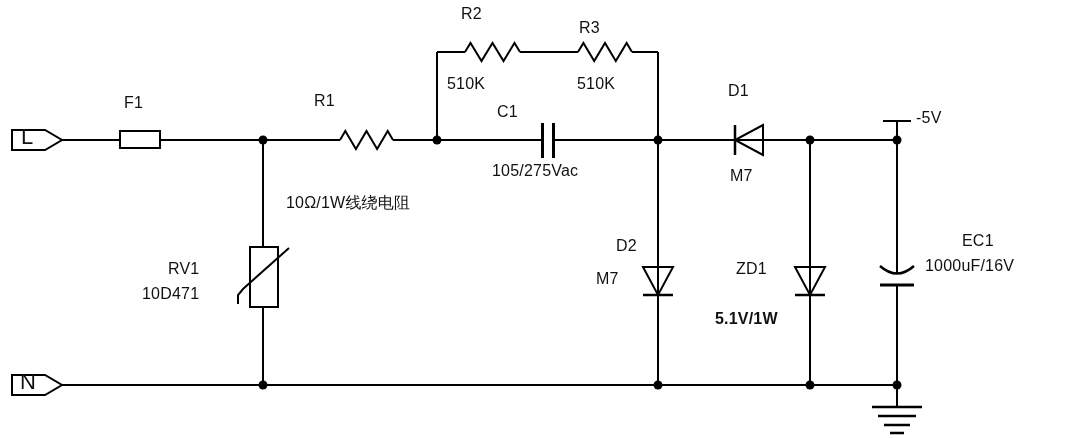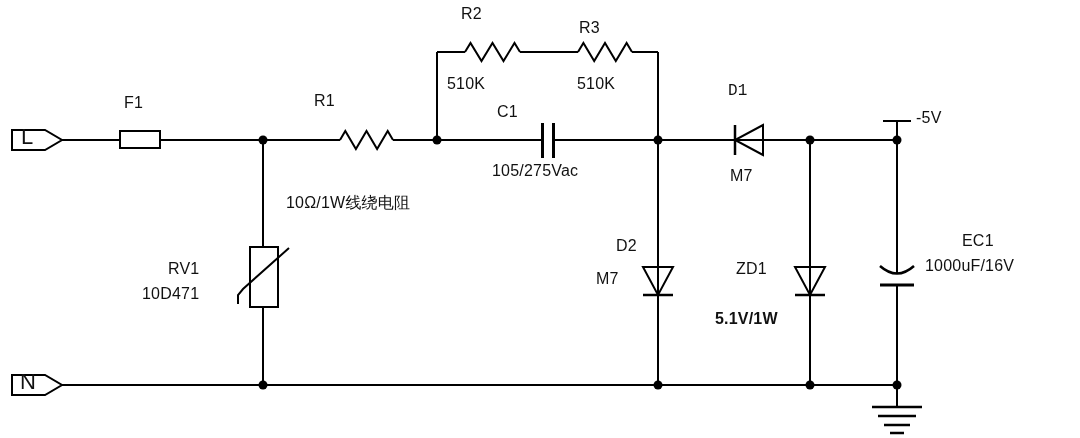--- a/index.html
+++ b/index.html
@@ -144,21 +144,21 @@
 
   <span class="lbl" style="left:461px; top:6px;">R2</span>
   <span class="lbl" style="left:447px; top:76px;">510K</span>
 
   <span class="lbl" style="left:579px; top:20px;">R3</span>
   <span class="lbl" style="left:577px; top:76px;">510K</span>
 
   <span class="lbl" style="left:497px; top:104px;">C1</span>
   <span class="lbl" style="left:492px; top:163px;">105/275Vac</span>
 
-  <span class="lbl" style="left:728px; top:83px;font-family:Liberation Mono, monospace;">D1</span>
+  <span class="lbl" style="left:728px; top:83px;">D1</span>
   <span class="lbl" style="left:730px; top:168px;">M7</span>
 
   <span class="lbl" style="left:616px; top:238px;text-align:right;">D2</span>
   <span class="lbl" style="left:596px; top:271px;">M7</span>
 
   <span class="lbl" style="left:736px; top:261px;">ZD1</span>
   <span class="lbl" style="left:715px; top:311px;font-weight:bold;">5.1V/1W</span>
 
   <span class="lbl" style="left:168px; top:261px;text-align:right;">RV1</span>
   <span class="lbl" style="left:142px; top:286px;">10D471</span>

